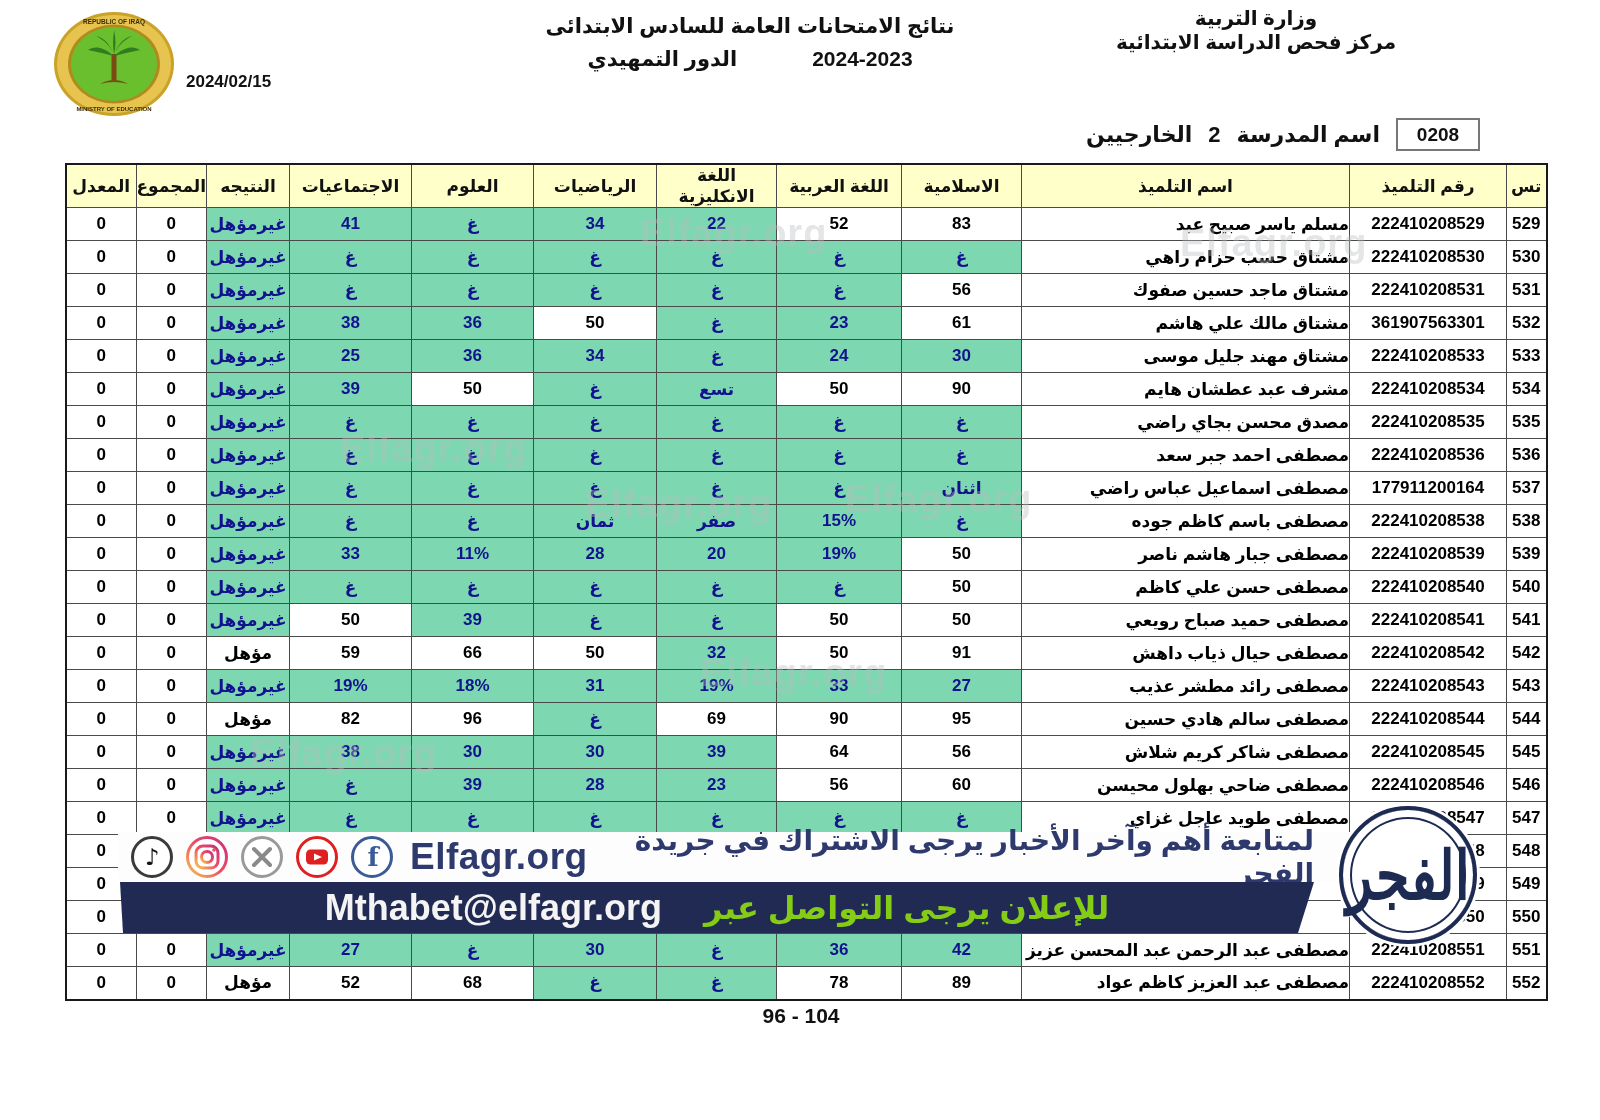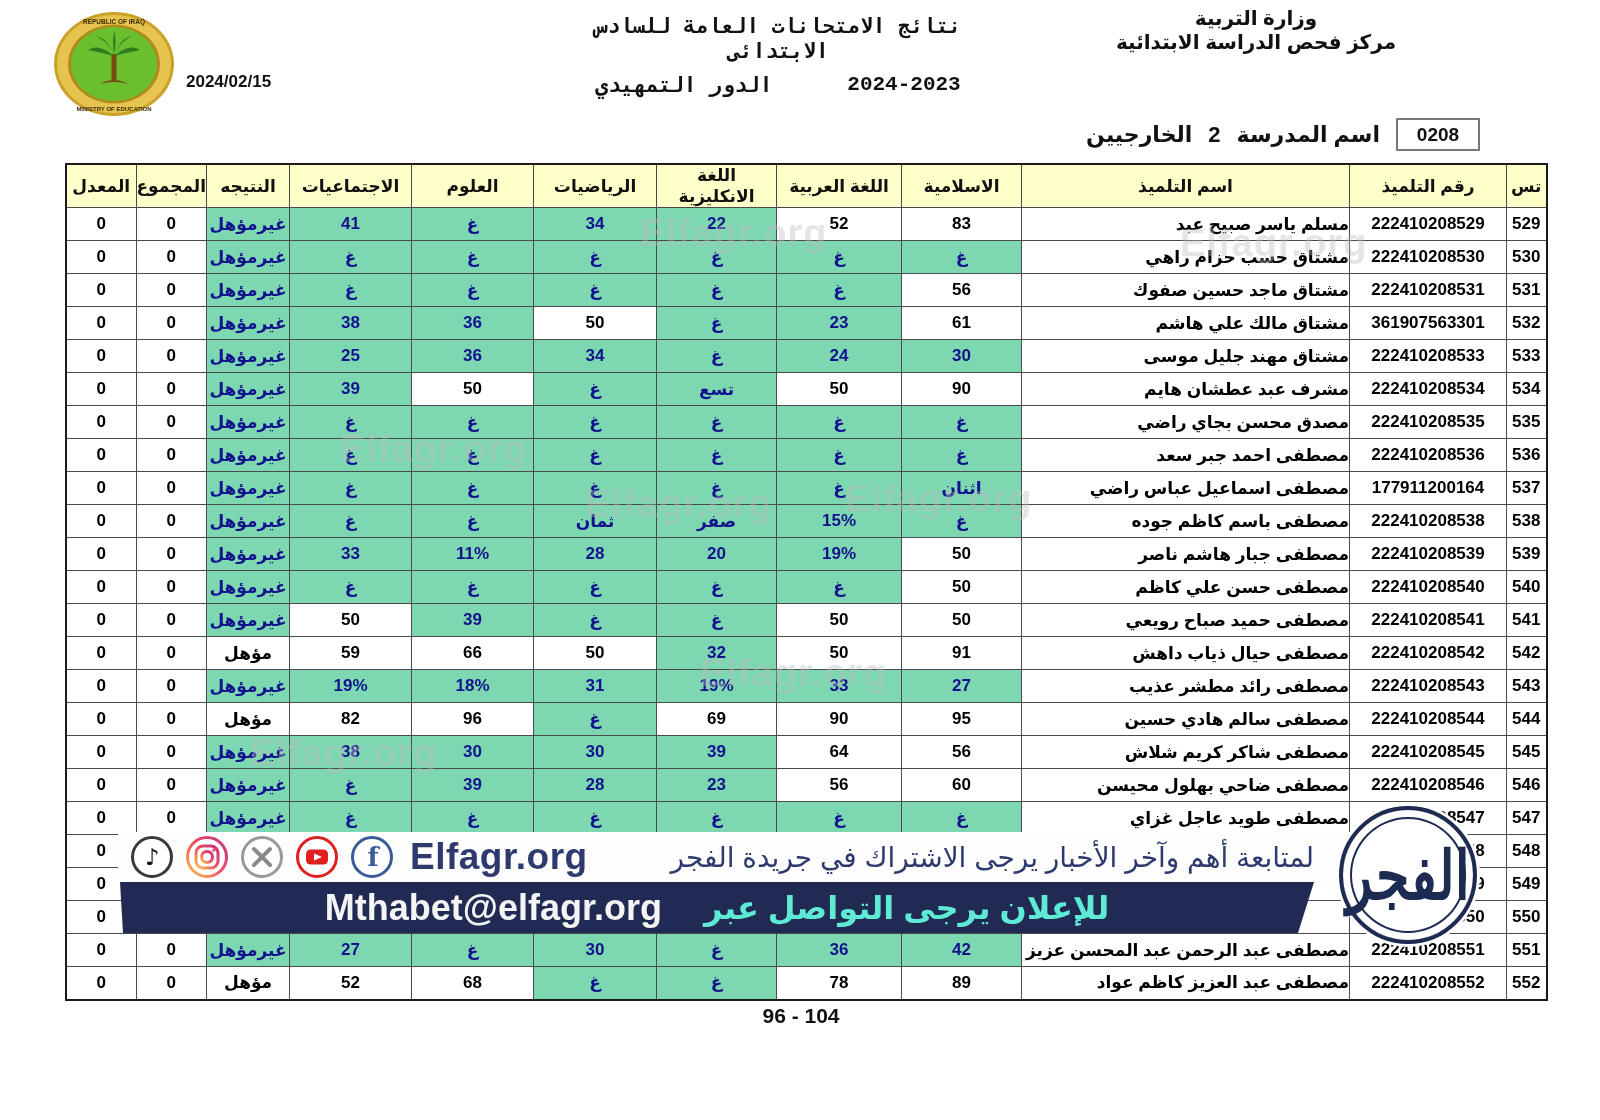--- a/index.html
+++ b/index.html
@@ -2,21 +2,21 @@
 <html lang="ar"><head>
 <meta charset="utf-8">
 <style>
   * { margin:0; padding:0; box-sizing:border-box; }
   body { background:#888; font-family:"Liberation Sans","DejaVu Sans",sans-serif; }
   #page { position:relative; width:1600px; height:1120px; background:#fff; overflow:hidden; margin:0 auto; }
 
   
   .seal { position:absolute; left:52px; top:10px; width:124px; height:108px; }
   .date { position:absolute; left:186px; top:72px; font-size:17px; font-weight:bold; color:#111; }
-  .title-block { position:absolute; left:568px; top:14px; width:420px; text-align:center; direction:rtl;font-family:Liberation Mono, monospace; }
+  .title-block { position:absolute; left:540px; top:14px; width:420px; text-align:center; direction:rtl; }
   .title-line1 { font-size:21px; font-weight:bold; color:#111; }
   .title-line2 { margin-top:9px; display:flex; direction:rtl; justify-content:center; gap:75px; font-size:21px; font-weight:bold; color:#111; }
   .org-block { position:absolute; left:1000px; top:6px; width:512px; text-align:center; direction:rtl; font-size:20px; font-weight:bold; color:#111; line-height:24px; }
 
   
   .school-line { position:absolute; left:1060px; top:118px; width:420px; display:flex; direction:rtl; align-items:center; gap:16px; }
   .school-code-box { border:2px solid #777; width:84px; height:33px; display:flex; align-items:center; justify-content:center; font-size:19px; font-weight:bold; color:#111; direction:ltr; }
   .school-line .lbl { font-size:22px; font-weight:bold; color:#111; }
 
   
@@ -30,24 +30,24 @@
   
   .wm { position:absolute; font-size:38px; font-weight:bold; color:#b9bdbf; opacity:.38; pointer-events:none; letter-spacing:1px; }
 
   
   .page-range { position:absolute; left:65px; top:1004px; width:1472px; text-align:center; font-size:21px; font-weight:bold; color:#111; direction:ltr; }
 
   
   .banner-white { position:absolute; left:118px; top:832px; width:1282px; height:50px; background:#fdfdfd; display:flex; align-items:center; direction:ltr; padding-left:12px; z-index:5; }
   .banner-white .icons { display:flex; align-items:center; gap:11px; }
   .banner-site { margin-left:16px; font-size:37px; font-weight:bold; color:#2e3a6e; letter-spacing:.5px; }
-  .banner-sub { flex:1; text-align:right; padding-right:86px; font-size:28px; font-weight:normal; color:#2e3a6e; direction:rtl; }
+  .banner-sub { flex:1; text-align:right; padding-right:86px; font-size:28px; font-weight:bold; color:#2e3a6e; direction:rtl; }
   .banner-navy { position:absolute; left:120px; top:882px; width:1194px; height:51px; background:#202a52; display:flex; align-items:center; justify-content:center; gap:42px; direction:ltr; z-index:5; clip-path:polygon(0 0,100% 0,calc(100% - 16px) 100%,3px 100%); }
   .banner-email { font-size:36px; font-weight:bold; color:#f4f4f4; }
-  .banner-contact { font-size:32px; font-weight:bold; color:#5eead4; direction:rtl; }
+  .banner-contact { font-size:32px; font-weight:bold; color:#84cc16; direction:rtl; }
   .fajr-seal { position:absolute; left:1323px; top:806px; width:138px; height:138px; border-radius:50%; background:#fff; border:4px solid #1d2b52; box-shadow:0 0 0 3px #fff, inset 0 0 0 7px #fff, inset 0 0 0 9px #1d2b52; display:flex; align-items:center; justify-content:center; z-index:6;margin-left:16px; }
   .fajr-seal .calli { font-family:"DejaVu Serif",serif; font-size:54px; font-weight:bold; color:#1d2b52; transform:scaleY(1.25); }
 </style>
 </head>
 <body>
 
 <div id="page">
 
   <div class="seal">
     <svg width="124" height="108" viewBox="0 0 124 108">

